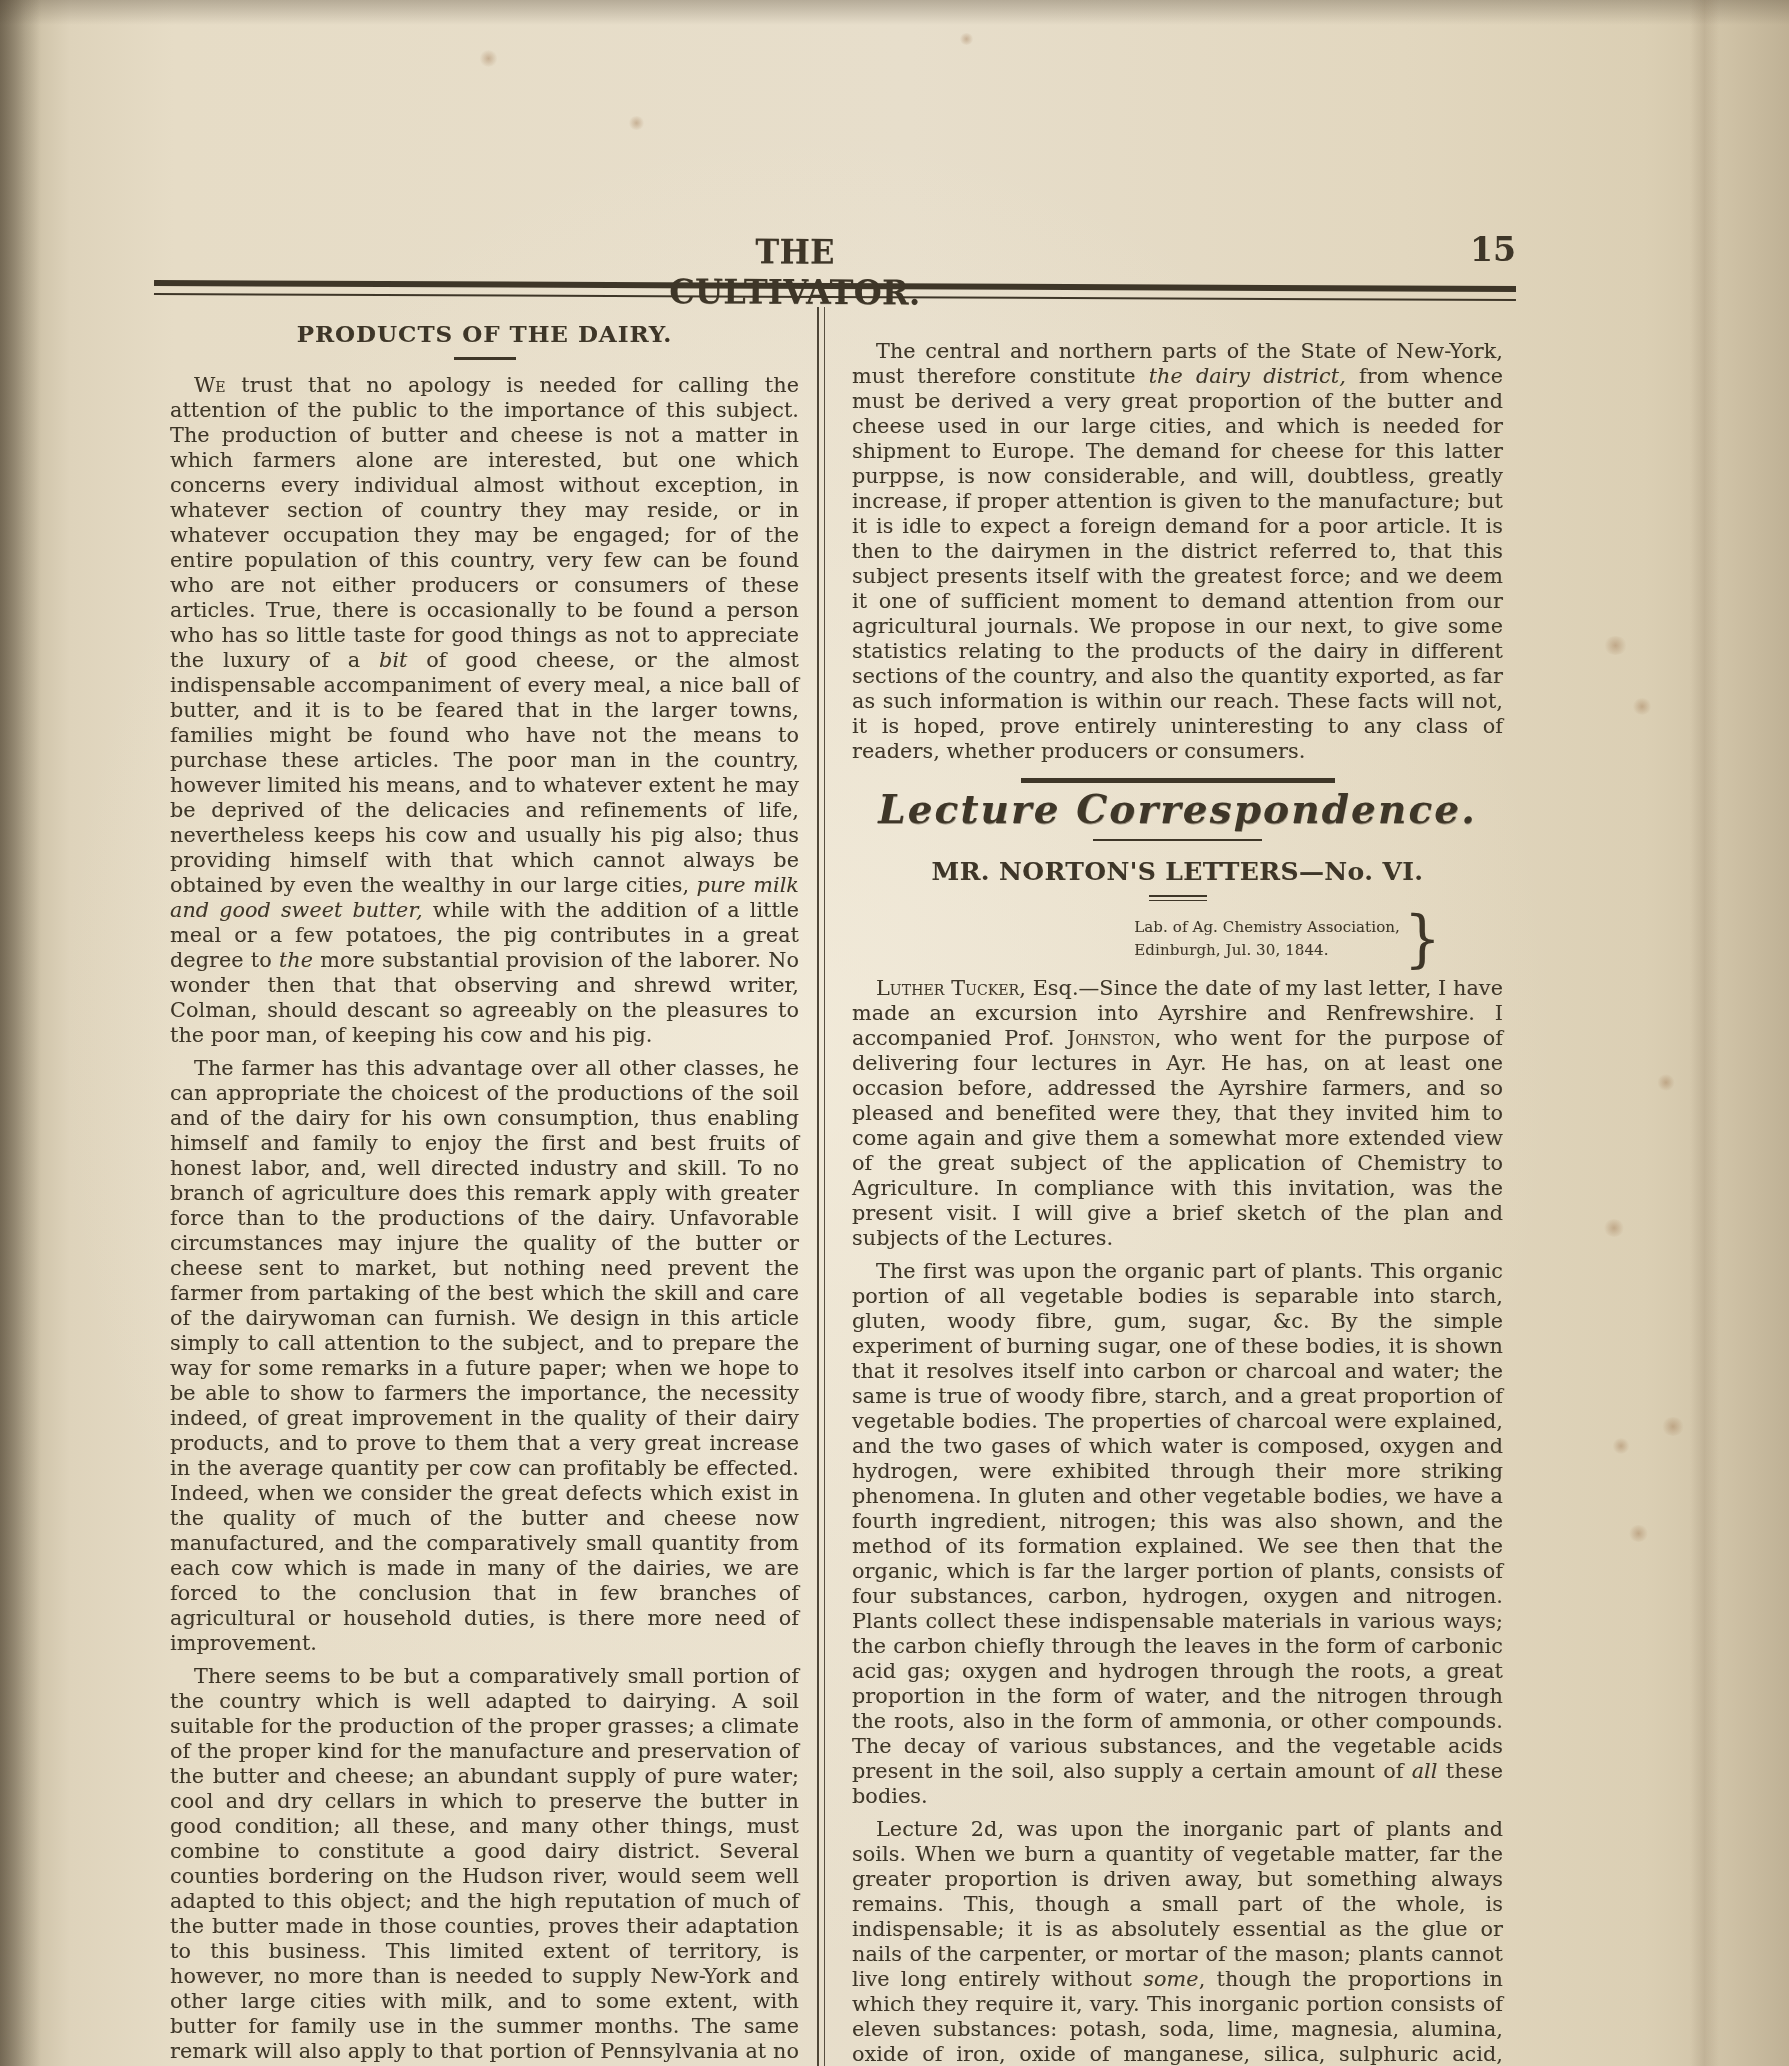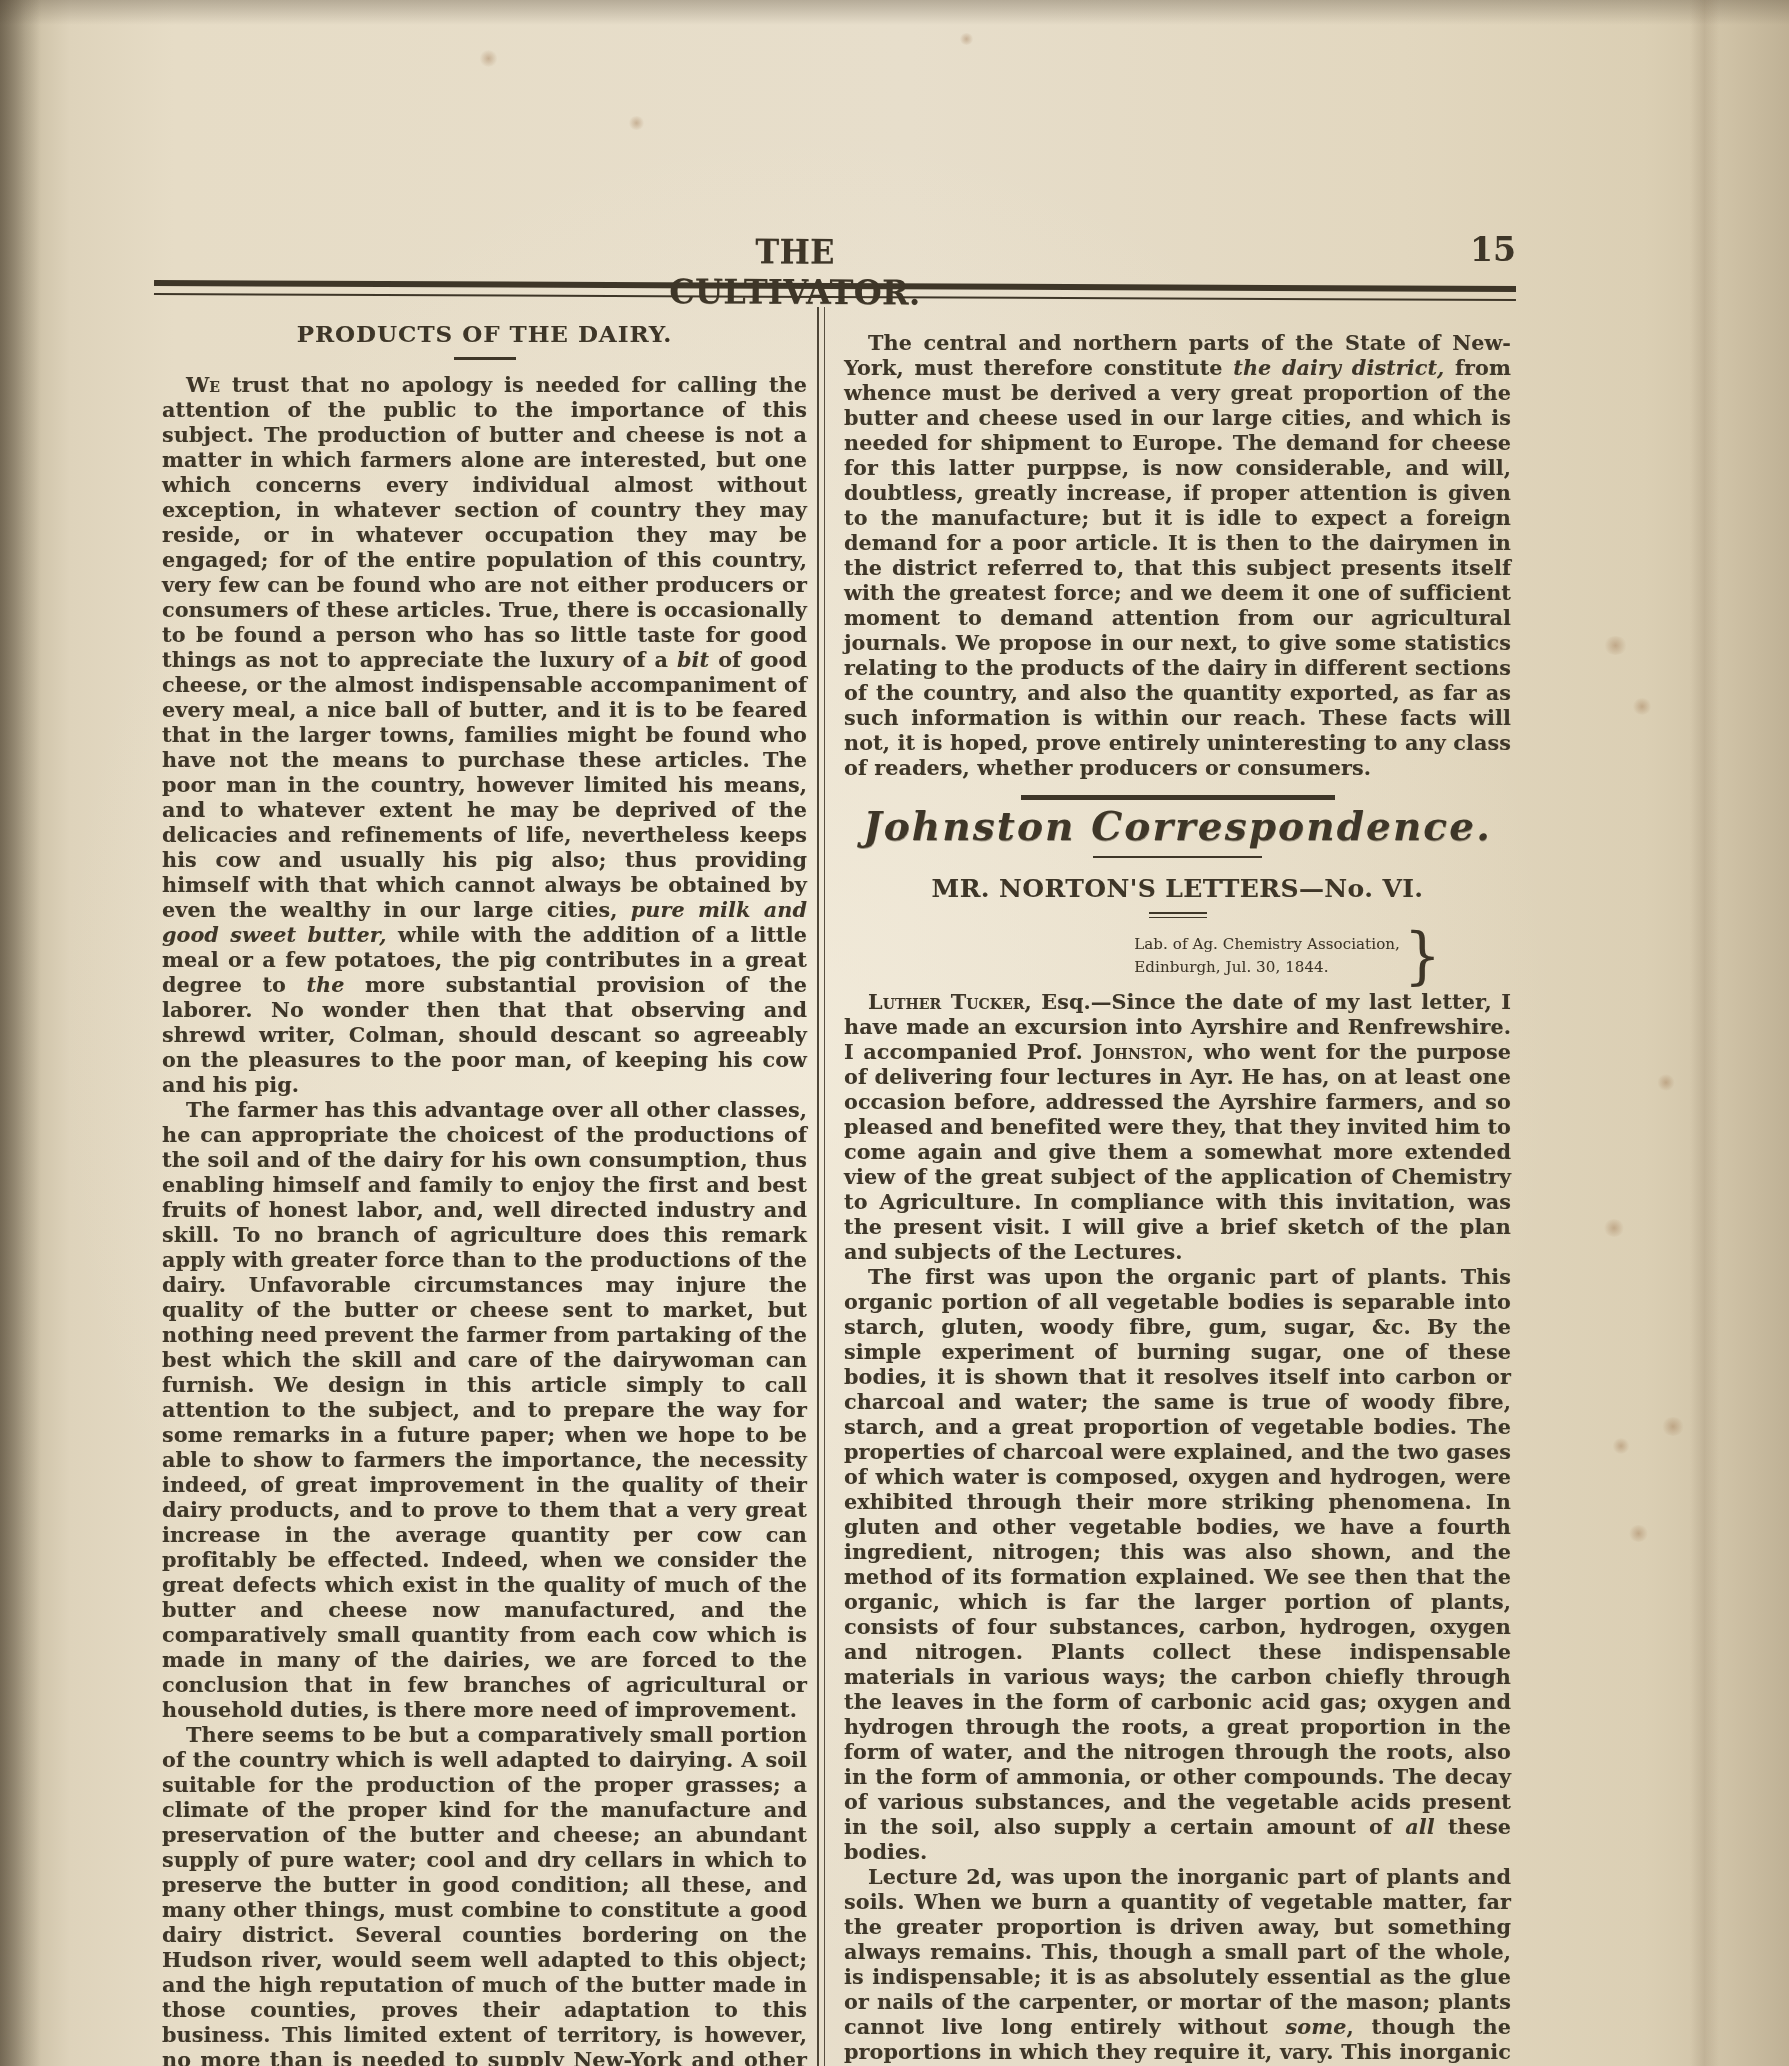--- a/index.html
+++ b/index.html
@@ -33,21 +33,21 @@
   }
   .page-number{position:absolute;left:1463px;top:230px;font-size:33px;font-weight:bold;
     text-shadow:0.2px 0.4px 0 rgba(62,54,40,.3);margin-left:7px;}
   .header-rule{position:absolute;left:154px;top:283px;width:1362px;height:15px;box-sizing:border-box;
     border-top:6.6px solid var(--ink);border-bottom:2.5px solid var(--ink);transform:rotate(.25deg);}
   .col-divider{position:absolute;left:817px;top:307px;height:2155px;width:8.3px;box-sizing:border-box;
     border-left:2.1px solid rgba(62,54,40,.9);border-right:1.7px solid rgba(62,54,40,.85);}
 
   .col{position:absolute;text-align:justify;font-size:20.7px;line-height:25px;letter-spacing:0.1px;
     text-shadow:0.2px 0.3px 0 rgba(62,54,40,.25);}
-  .col p{margin:0;text-indent:24px;font-weight:bold;}
+  .col p{margin:8px;text-indent:24px;}
   .sc{font-variant:small-caps;}
   em{font-style:italic;}
 
   .left-col{left:162px;top:321px;width:645px;}
   .right-col{left:844px;top:331px;width:667px;}
 
   .article-heading{display:block;text-align:center;font-size:23px;font-weight:bold;
     letter-spacing:1px;text-indent:0;}
   .head-rule{width:62px;height:3.3px;background:var(--ink);margin:10.7px auto 13.2px;}
 
@@ -93,21 +93,21 @@
   <div class="head-rule"></div>
   <p><span class="sc">We</span><span> trust that no apology is needed for calling the attention of the public to the importance of this subject. The production of butter and cheese is not a matter in which farmers alone are interested, but one which concerns every individual almost without exception, in whatever section of country they may reside, or in whatever occupation they may be engaged; for of the entire population of this country, very few can be found who are not either producers or consumers of these articles. True, there is occasionally to be found a person who has so little taste for good things as not to appreciate the luxury of a </span><em>bit</em><span> of good cheese, or the almost indispensable accompaniment of every meal, a nice ball of butter, and it is to be feared that in the larger towns, families might be found who have not the means to purchase these articles. The poor man in the country, however limited his means, and to whatever extent he may be deprived of the delicacies and refinements of life, nevertheless keeps his cow and usually his pig also; thus providing himself with that which cannot always be obtained by even the wealthy in our large cities, </span><em>pure milk and good sweet butter,</em><span> while with the addition of a little meal or a few potatoes, the pig contributes in a great degree to </span><em>the</em><span> more substantial provision of the laborer. No wonder then that that observing and shrewd writer, Colman, should descant so agreeably on the pleasures to the poor man, of keeping his cow and his pig.</span></p>
   <p><span>The farmer has this advantage over all other classes, he can appropriate the choicest of the productions of the soil and of the dairy for his own consumption, thus enabling himself and family to enjoy the first and best fruits of honest labor, and, well directed industry and skill. To no branch of agriculture does this remark apply with greater force than to the productions of the dairy. Unfavorable circumstances may injure the quality of the butter or cheese sent to market, but nothing need prevent the farmer from partaking of the best which the skill and care of the dairywoman can furnish. We design in this article simply to call attention to the subject, and to prepare the way for some remarks in a future paper; when we hope to be able to show to farmers the importance, the necessity indeed, of great improvement in the quality of their dairy products, and to prove to them that a very great increase in the average quantity per cow can profitably be effected. Indeed, when we consider the great defects which exist in the quality of much of the butter and cheese now manufactured, and the comparatively small quantity from each cow which is made in many of the dairies, we are forced to the conclusion that in few branches of agricultural or household duties, is there more need of improvement.</span></p>
   <p><span>There seems to be but a comparatively small portion of the country which is well adapted to dairying. A soil suitable for the production of the proper grasses; a climate of the proper kind for the manufacture and preservation of the butter and cheese; an abundant supply of pure water; cool and dry cellars in which to preserve the butter in good condition; all these, and many other things, must combine to constitute a good dairy district. Several counties bordering on the Hudson river, would seem well adapted to this object; and the high reputation of much of the butter made in those counties, proves their adaptation to this business. This limited extent of territory, is however, no more than is needed to supply New-York and other large cities with milk, and to some extent, with butter for family use in the summer months. The same remark will also apply to that portion of Pennsylvania at no great distance from Philadelphia. In addition to the supply of milk and butter for family use, the counties contiguous to large cities must give the finish to the fattening of the great proportion of the cattle which are required for supplying the city with fresh beef. New-England, with her numerous manufacturing establishments, and the employment of her citizens in the various mechanical occupations, consumes vastly more butter and cheese than she produces. Western New-York must always be a wheat growing region; (unless the owners of the soil exhaust it by severe cropping,) and so to a great extent are the western States.</span></p>
 </div>
 
 <div class="col right-col">
   <p><span>The central and northern parts of the State of New-York, must therefore constitute </span><em>the dairy district,</em><span> from whence must be derived a very great proportion of the butter and cheese used in our large cities, and which is needed for shipment to Europe. The demand for cheese for this latter purppse, is now considerable, and will, doubtless, greatly increase, if proper attention is given to the manufacture; but it is idle to expect a foreign demand for a poor article. It is then to the dairymen in the district referred to, that this subject presents itself with the greatest force; and we deem it one of sufficient moment to demand attention from our agricultural journals. We propose in our next, to give some statistics relating to the products of the dairy in different sections of the country, and also the quantity exported, as far as such information is within our reach. These facts will not, it is hoped, prove entirely uninteresting to any class of readers, whether producers or consumers.</span></p>
 
   <div class="section-bar"></div>
-  <span class="fc-heading">Johnston Correspondence.</span>
+  <span class="fc-heading">Lecture Correspondence.</span>
   <div class="fc-rule"></div>
   <span class="sub-heading">MR. NORTON'S LETTERS—No. VI.</span>
   <div class="sub-rule"></div>
 
   <div class="dateline">
     <div class="dateline-lines">
       <div>Lab. of Ag. Chemistry Association,</div>
       <div>Edinburgh, Jul. 30, 1844.</div>
     </div>
     <div class="dateline-brace">}</div>

